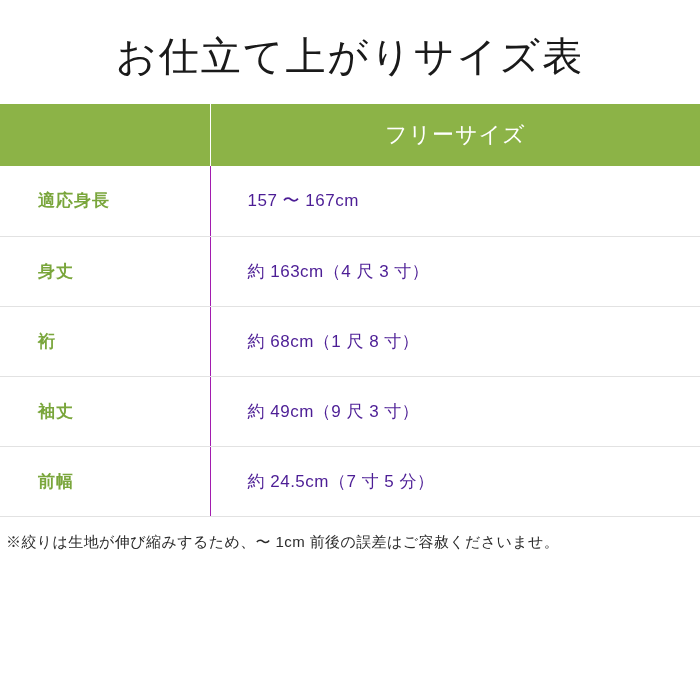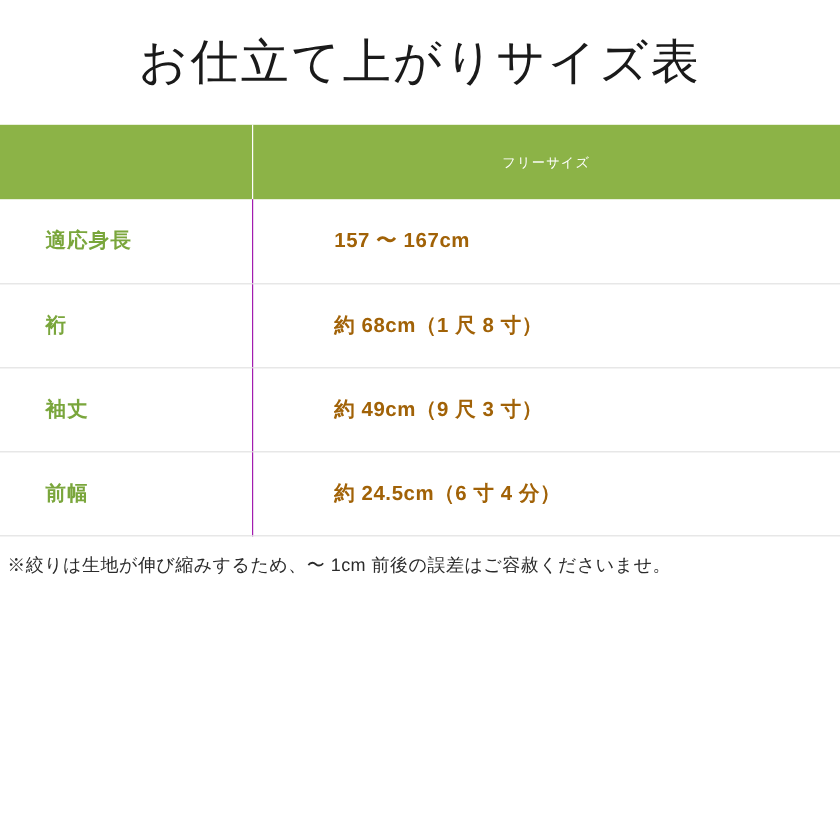--- a/index.html
+++ b/index.html
@@ -14,42 +14,42 @@
     color: #333333;
     overflow: hidden;
   }
   .page {
     width: 700px;
     height: 700px;
     position: relative;
     box-sizing: border-box;
   }
   .title {
-    font-family: Liberation Mono, monospace;
+    font-family: Liberation Sans, sans-serif;
     font-size: 40px;
     font-weight: 400;
     color: #1a1a1a;
     text-align: center;
     letter-spacing: 2px;
     padding: 30px 0 22px 0;
     margin: 0;
     line-height: 1.3;
   }
   table.size-table {
     width: 700px;
     border-collapse: collapse;
     table-layout: fixed;
   }
   table.size-table col.c1 { width: 210px; }
   table.size-table col.c2 { width: 490px; }
 
   thead th {
     background: #8cb347;
     color: #ffffff;
-    font-size: 11px;
+    font-size: 22px;
     font-weight: 500;
     height: 62px;
     padding: 0;
     border: none;
     letter-spacing: 1px;
   }
   thead th.head-blank {
     background: #8cb347;
   }
   thead th.head-label {
@@ -64,23 +64,23 @@
     font-size: 17px;
     box-sizing: border-box;
   }
   tbody td.label {
     color: #7aa63c;
     font-weight: 700;
     letter-spacing: 1px;
     border-right: 1px solid #a21caf;
   }
   tbody td.value {
-    color: #a16207;
-    font-weight: 700;
-    padding-left: 68px;
+    color: #4c1d95;
+    font-weight: 400;
+    padding-left: 37px;
     letter-spacing: 0.5px;
   }
   tbody tr:last-child td {
     border-bottom: 1px solid #e2e2e2;
   }
 
   .note {
     font-size: 15px;
     color: #2b2b2b;
     padding: 14px 0 0 6px;
@@ -105,29 +105,33 @@
         <th class="head-blank"></th>
         <th class="head-label">フリーサイズ</th>
       </tr>
     </thead>
     <tbody>
       <tr>
         <td class="label">適応身長</td>
         <td class="value">157 〜 167cm</td>
       </tr>
       <tr>
+        <td class="label">身丈</td>
+        <td class="value">約 163cm（4 尺 3 寸）</td>
+      </tr>
+      <tr>
         <td class="label">裄</td>
         <td class="value">約 68cm（1 尺 8 寸）</td>
       </tr>
       <tr>
         <td class="label">袖丈</td>
         <td class="value">約 49cm（9 尺 3 寸）</td>
       </tr>
       <tr>
         <td class="label">前幅</td>
-        <td class="value">約 24.5cm（6 寸 4 分）</td>
+        <td class="value">約 24.5cm（7 寸 5 分）</td>
       </tr>
     </tbody>
   </table>
 
   <div class="note">※絞りは生地が伸び縮みするため、〜 1cm 前後の誤差はご容赦くださいませ。</div>
 
 </div>
 
 </body></html>

